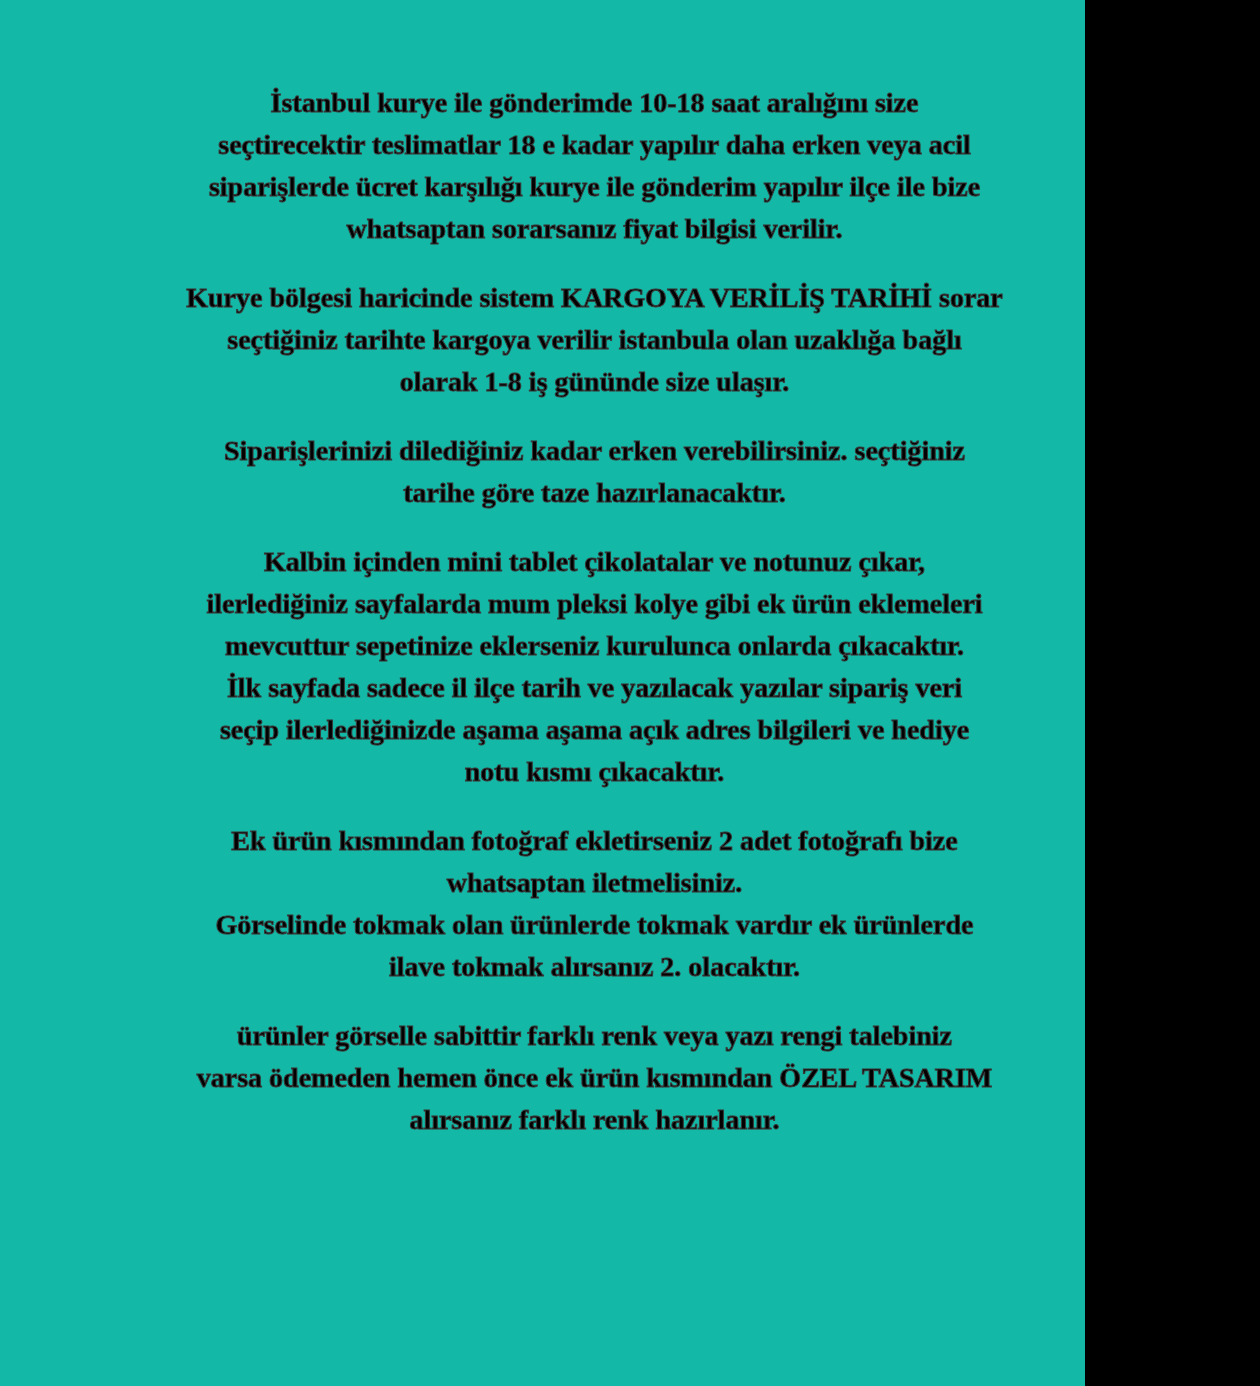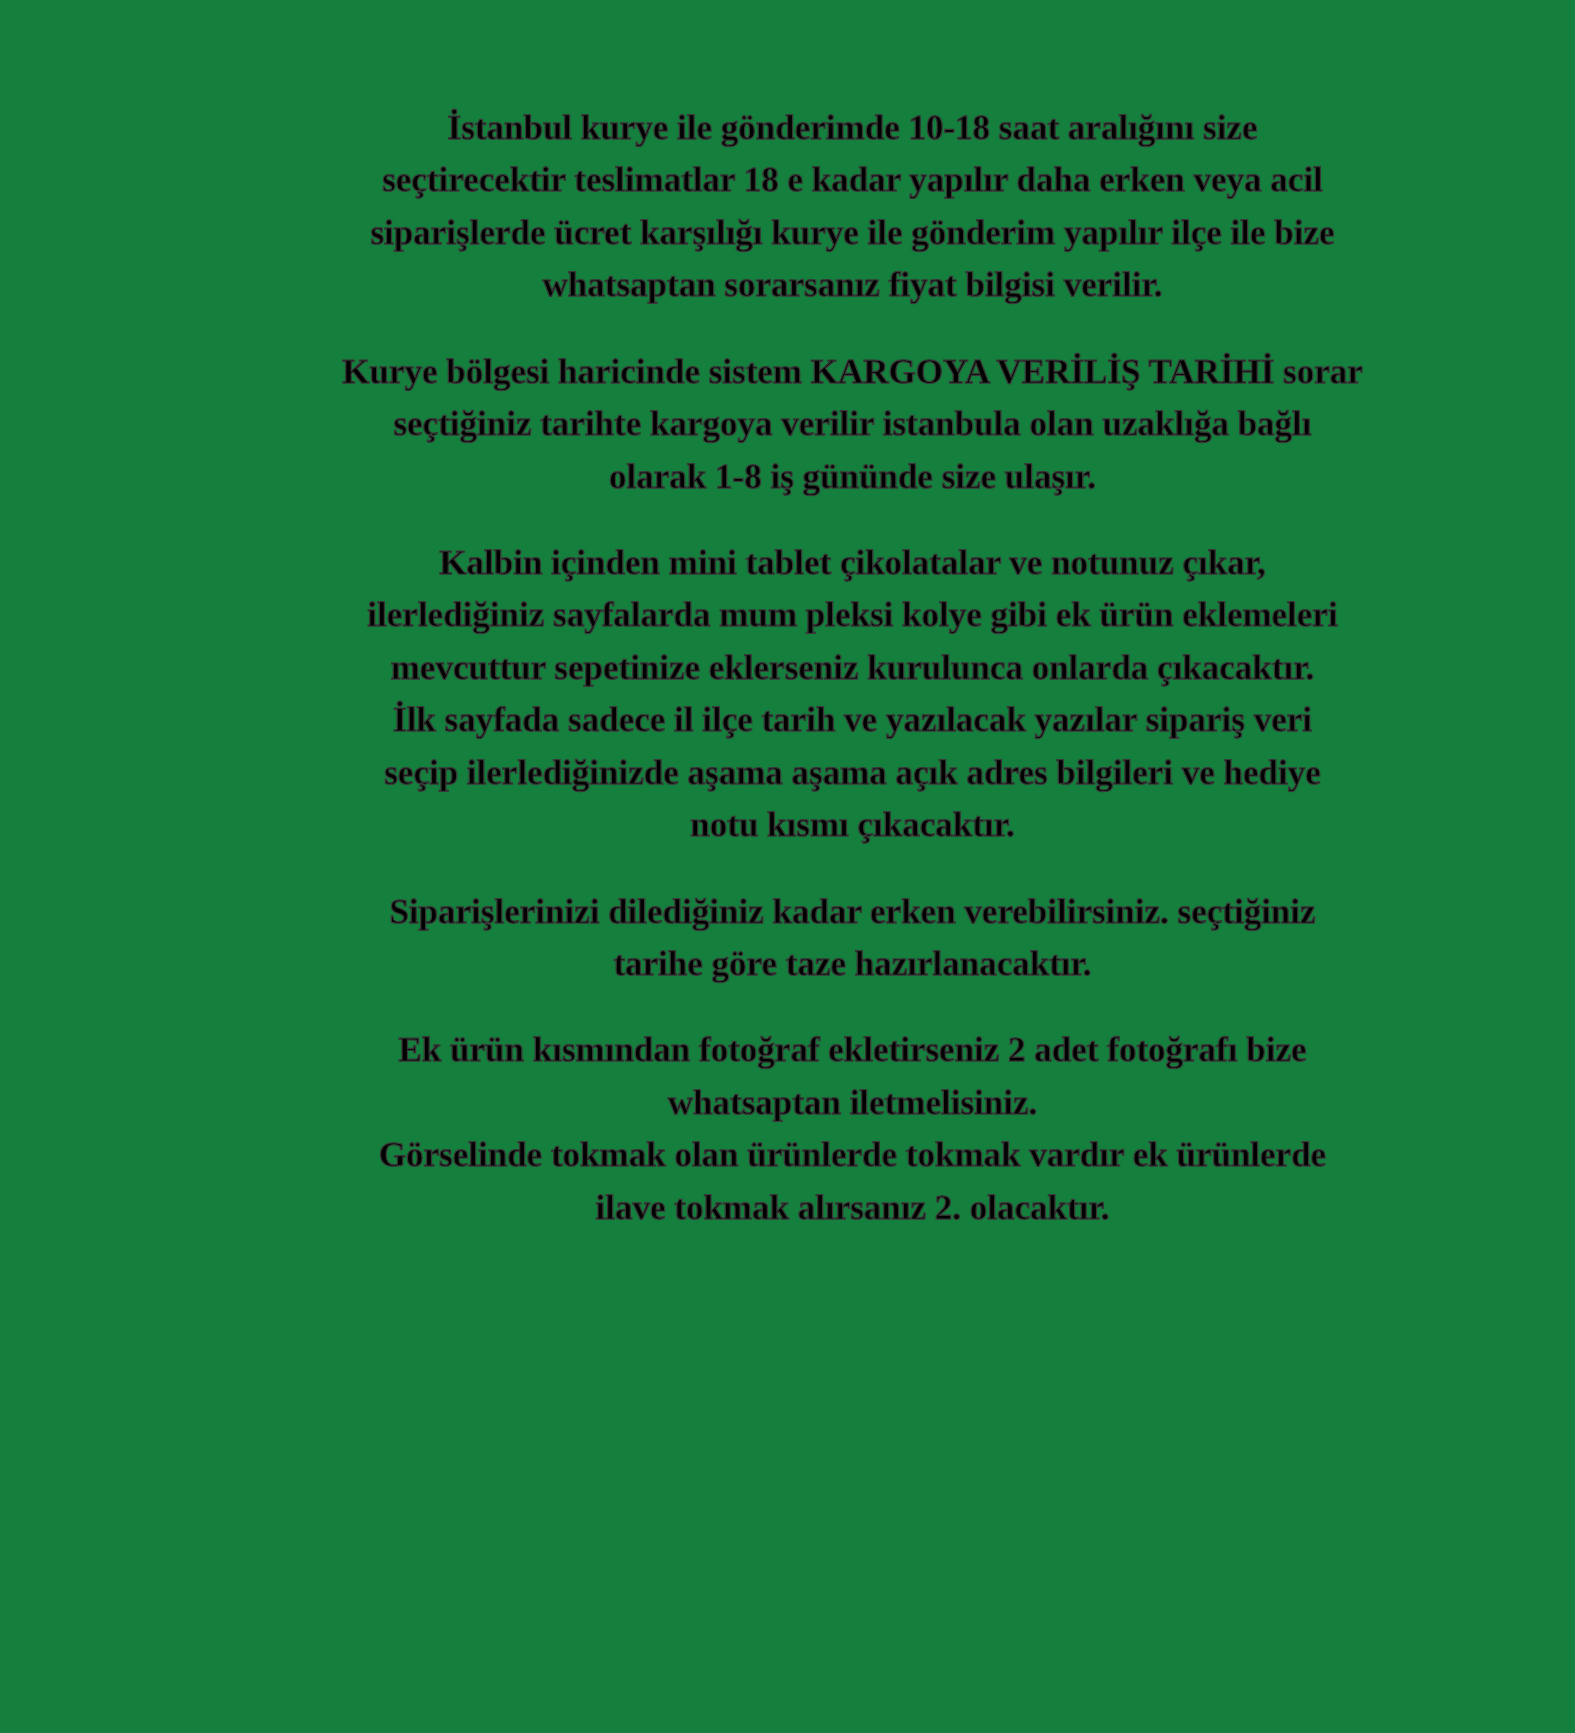--- a/index.html
+++ b/index.html
@@ -8,23 +8,23 @@
     background: #000000;
   }
   body {
     width: 1260px;
     height: 1386px;
     overflow: hidden;
     position: relative;
   }
   .page {
     box-sizing: border-box;
-    width: 1260px;
+    width: 1085px;
     height: 1386px;
-    background: #15803d;
+    background: #14b8a6;
     padding: 82px 68px 60px 172px;
   }
   .para {
     font-family: "Liberation Serif", "DejaVu Serif", serif;
     font-weight: 700;
     font-size: 28px;
     line-height: 42px;
     text-align: center;
     white-space: pre-line;
     margin: 0 0 27px 0;
@@ -40,26 +40,29 @@
 
 <div class="page">
   <div>
       <p class="para">İstanbul kurye ile gönderimde 10-18 saat aralığını size
 seçtirecektir teslimatlar 18 e kadar yapılır daha erken veya acil
 siparişlerde ücret karşılığı kurye ile gönderim yapılır ilçe ile bize
 whatsaptan sorarsanız fiyat bilgisi verilir.</p>
       <p class="para">Kurye bölgesi haricinde sistem KARGOYA VERİLİŞ TARİHİ sorar
 seçtiğiniz tarihte kargoya verilir istanbula olan uzaklığa bağlı
 olarak 1-8 iş gününde size ulaşır.</p>
+      <p class="para">Siparişlerinizi dilediğiniz kadar erken verebilirsiniz. seçtiğiniz
+tarihe göre taze hazırlanacaktır.</p>
       <p class="para">Kalbin içinden mini tablet çikolatalar ve notunuz çıkar,
 ilerlediğiniz sayfalarda mum pleksi kolye gibi ek ürün eklemeleri
 mevcuttur sepetinize eklerseniz kurulunca onlarda çıkacaktır.
 İlk sayfada sadece il ilçe tarih ve yazılacak yazılar sipariş veri
 seçip ilerlediğinizde aşama aşama açık adres bilgileri ve hediye
 notu kısmı çıkacaktır.</p>
-      <p class="para">Siparişlerinizi dilediğiniz kadar erken verebilirsiniz. seçtiğiniz
-tarihe göre taze hazırlanacaktır.</p>
       <p class="para">Ek ürün kısmından fotoğraf ekletirseniz 2 adet fotoğrafı bize
 whatsaptan iletmelisiniz.
 Görselinde tokmak olan ürünlerde tokmak vardır ek ürünlerde
 ilave tokmak alırsanız 2. olacaktır.</p>
+      <p class="para">ürünler görselle sabittir farklı renk veya yazı rengi talebiniz
+varsa ödemeden hemen önce ek ürün kısmından ÖZEL TASARIM
+alırsanız farklı renk hazırlanır.</p>
     </div>
 </div>
 
 </body></html>

